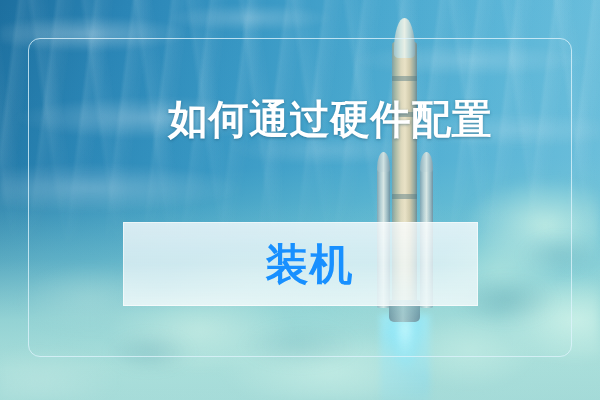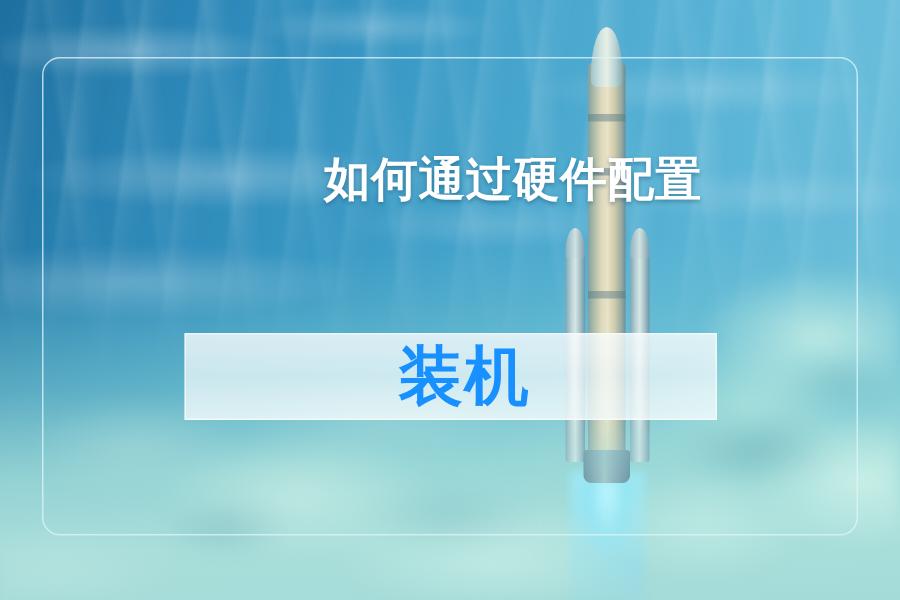--- a/index.html
+++ b/index.html
@@ -216,37 +216,36 @@
     pointer-events: none;
   }
 
   
   .title {
     position: absolute;
     left: 168px;
     top: 96px;
     width: 260px;
     color: #ffffff;
-    font-size: 31px;
+    font-size: 40px;
     font-weight: bold;
     line-height: 47px;
     letter-spacing: 0.5px;
     text-shadow: 0 1px 3px rgba(20,70,100,0.45);
     white-space: nowrap;
-    margin-left: 48px;
   }
   .title-line { display: block; }
 
   
   .cta-bar {
     position: absolute;
     left: 123px;
     top: 222px;
     width: 355px;
-    height: 58px;
+    height: 84px;
     background: linear-gradient(180deg,
       rgba(250,253,254,0.80) 0%,
       rgba(240,249,251,0.74) 50%,
       rgba(246,252,253,0.80) 100%);
     border: 1px solid rgba(255,255,255,0.55);
     box-sizing: border-box;
     display: flex;
     align-items: center;
     justify-content: center;
     padding-left: 18px;

